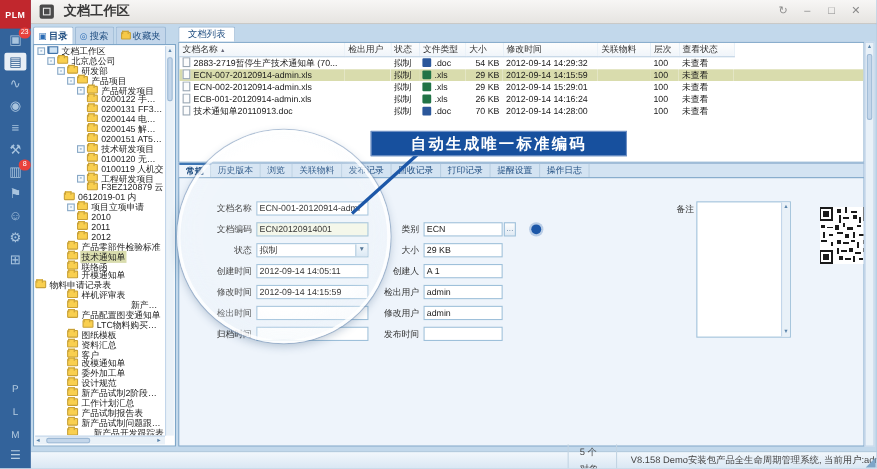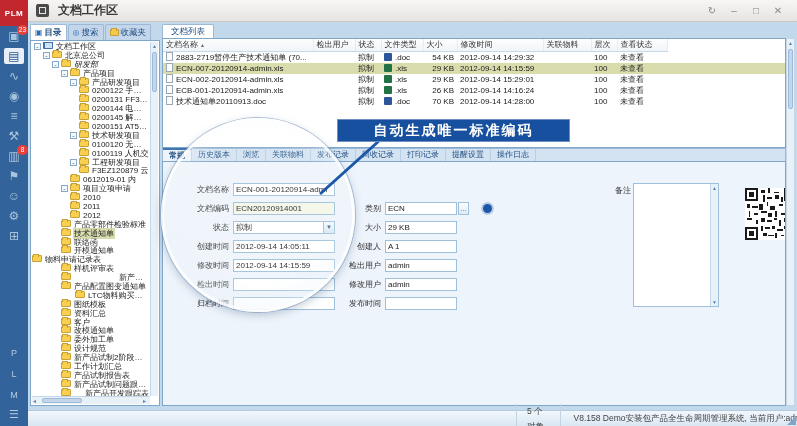--- a/index.html
+++ b/index.html
@@ -311,21 +311,21 @@
               <span class="tico"><span class="computer-icon"></span></span>
               <span class="tlabel">文档工作区</span>
             </div>
 
             <div class="tree-row isexp" style="padding-left: 11px;">
               <span class="exp">-</span>
               <span class="tico"><span class="folder-icon"></span></span>
               <span class="tlabel">北京总公司</span>
             </div>
 
-            <div class="tree-row isexp" style="padding-left: 20px; font-style: italic;">
+            <div class="tree-row isexp" style="padding-left: 20px;">
               <span class="exp">-</span>
               <span class="tico"><span class="folder-icon"></span></span>
               <span class="tlabel">研发部</span>
             </div>
 
             <div class="tree-row isexp" style="padding-left: 29px;">
               <span class="exp">-</span>
               <span class="tico"><span class="folder-icon"></span></span>
               <span class="tlabel">产品项目</span>
             </div>
@@ -389,21 +389,21 @@
               <span class="tico"><span class="folder-icon"></span></span>
               <span class="tlabel">工程研发项目</span>
             </div>
 
             <div class="tree-row" style="padding-left: 47px;">
 
               <span class="tico"><span class="folder-icon"></span></span>
               <span class="tlabel">F3EZ120879 云</span>
             </div>
 
-            <div class="tree-row" style="padding-left: 38px;">
+            <div class="tree-row" style="padding-left: 26px;">
 
               <span class="tico"><span class="folder-icon"></span></span>
               <span class="tlabel">0612019-01 内</span>
             </div>
 
             <div class="tree-row isexp" style="padding-left: 29px;">
               <span class="exp">-</span>
               <span class="tico"><span class="folder-icon"></span></span>
               <span class="tlabel">项目立项申请</span>
             </div>

